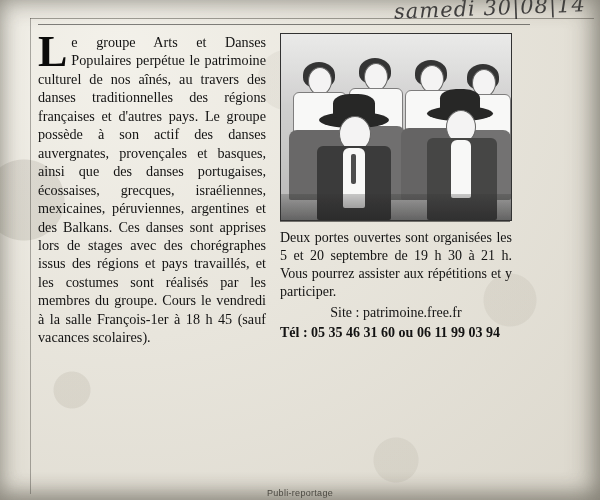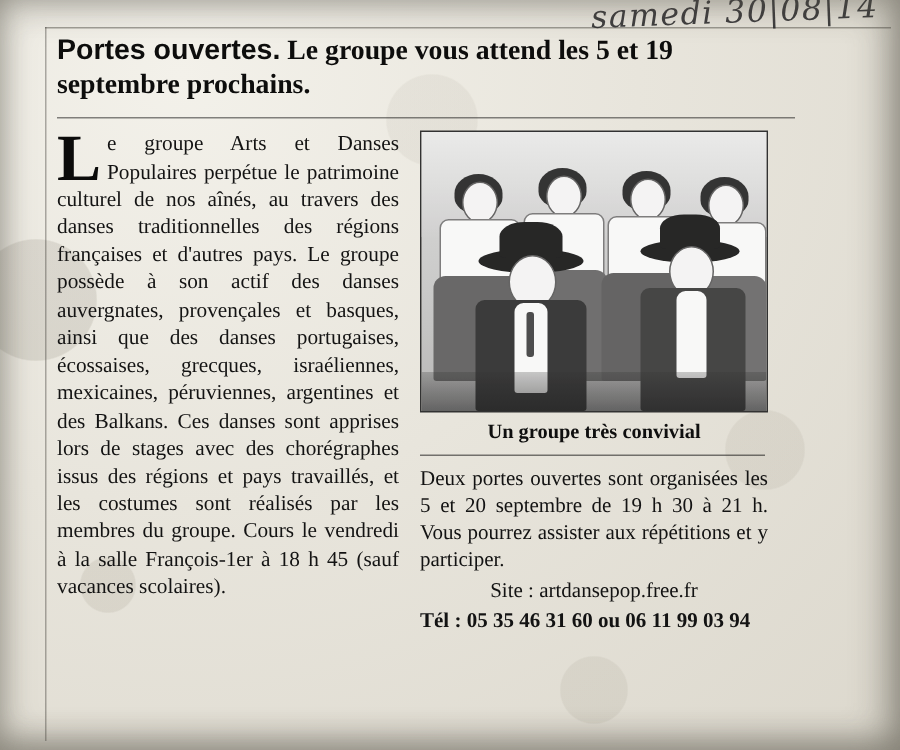--- a/index.html
+++ b/index.html
@@ -284,23 +284,20 @@
   <div id="grain"></div>
 
   <div id="topline"></div>
   <div id="leftrule"></div>
 
   <div id="handwriting">samedi 30|08|14</div>
 
   <div id="article">
 
 
-    <p id="chapo">
-      <span class="lead">Portes ouvertes.</span><span> Le groupe vous attend les 5 et 19 septembre prochains.</span>
-    </p>
 
     <div id="chaporule"></div>
 
     <div id="cols">
 
       <div class="col-left">
         <p class="body-text"><span class="dropcap">L</span><span>e groupe Arts et Danses Populaires perpétue le patrimoine culturel de nos aînés, au travers des danses traditionnelles des régions françaises et d'autres pays. Le groupe possède à son actif des danses auvergnates, provençales et basques, ainsi que des danses portugaises, écossaises, grecques, israéliennes, mexicaines, péruviennes, argentines et des Balkans. Ces danses sont apprises lors de stages avec des chorégraphes issus des régions et pays travaillés, et les costumes sont réalisés par les membres du groupe. Cours le vendredi à la salle François-1er à 18 h 45 (sauf vacances scolaires).</span></p>
       </div>
 
       <div class="col-right">
@@ -350,29 +347,29 @@
               <div class="brim" style="left:146px; top:72px; width:66px; height:15px;"></div>
               <div class="hat" style="left:159px; top:55px; width:40px; height:23px;"></div>
               <div class="head" style="left:165px; top:76px; width:28px; height:32px;"></div>
               <div class="vest" style="left:146px; top:104px; width:70px; height:82px; background:#4d4a44;"></div>
               <div class="blouse" style="left:170px; top:106px; width:20px; height:58px; border:none;"></div>
             </div>
 
             <div id="photo-floor"></div>
           </div>
 
-          <div id="caption">Un groupe très convivial</div>
           <div id="caprule"></div>
         </div>
 
         <p class="body-text small right-para">Deux portes ouvertes sont organisées les 5 et 20 septembre de 19 h 30 à 21 h. Vous pourrez assister aux répétitions et y participer.</p>
 
-        <p class="site-line">Site : artdansepop.free.fr</p>
+        <p class="site-line">Site : patrimoine.free.fr</p>
 
         <p class="tel-line">Tél : 05 35 46 31 60 ou 06 11 99 03 94</p>
       </div>
 
     </div>
   </div>
 
+  <div id="footer">Publi-reportage</div>
 
   <div id="vignette"></div>
 </div>
 
 </body></html>

